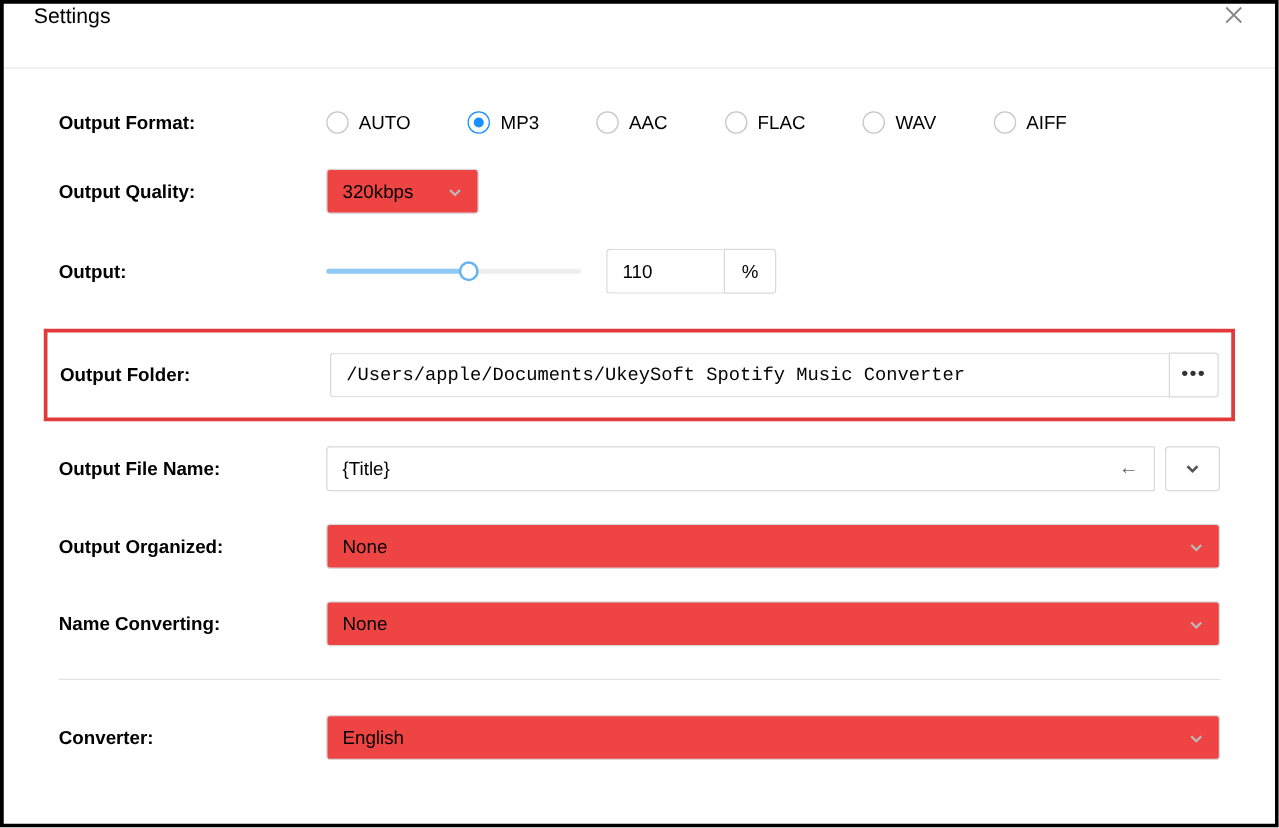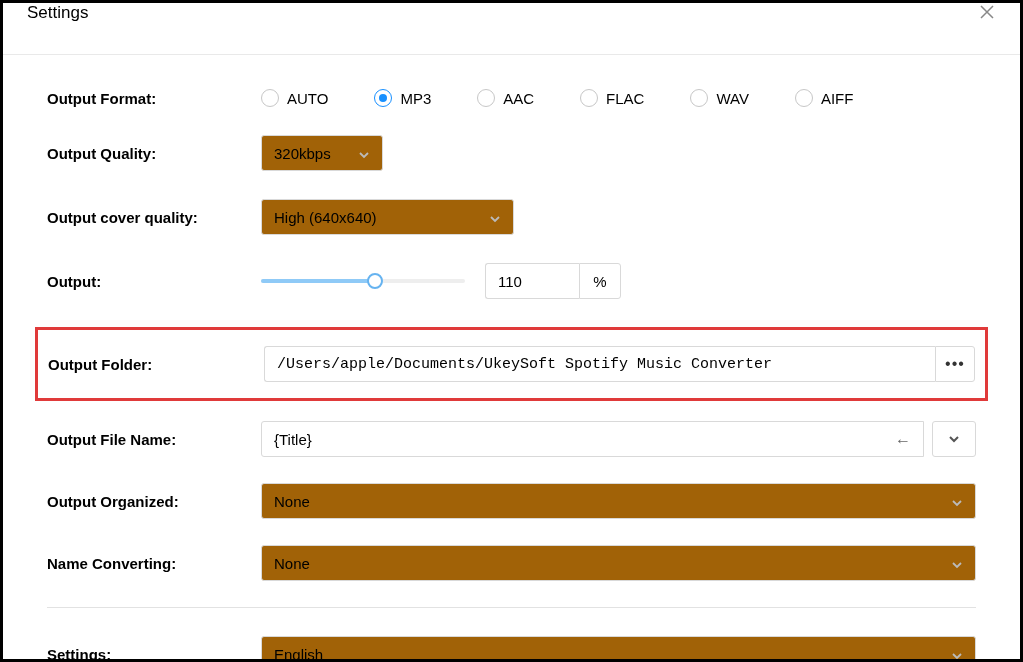--- a/index.html
+++ b/index.html
@@ -50,21 +50,21 @@
     width: 8px; height: 8px; border-radius: 50%; background: #1890ff; display: none;
   }
   .radio-item.selected .radio-inner { display: block; }
   .radio-label { font-size: 15px; }
 
   
   .select {
     height: 36px;
     border: 1px solid #d9d9d9;
     border-radius: 3px;
-    background: #a16207;
+    background: #ef4444;
     display: flex; align-items: center; justify-content: space-between;
     padding: 0 12px;
     font-size: 15px;
     cursor: pointer;
   }
   .chev { width: 12px; height: 12px; color: #bbb; }
   .chev svg { width: 12px; height: 12px; stroke: #bbb; stroke-width: 1.8; fill: none; }
 
   .select.sm { width: 122px; }
   .select.md { width: 253px; }
@@ -205,31 +205,20 @@
       <div class="controls">
         <div class="select sm">
           <span>320kbps</span>
           <span class="chev"><svg viewBox="0 0 12 12">
                 <path d="M2 4 L6 8 L10 4"></path>
               </svg></span>
         </div>
       </div>
     </div>
 
-    <div class="row">
-      <div class="label">Output cover quality:</div>
-      <div class="controls">
-        <div class="select md">
-          <span>High (640x640)</span>
-          <span class="chev"><svg viewBox="0 0 12 12">
-                <path d="M2 4 L6 8 L10 4"></path>
-              </svg></span>
-        </div>
-      </div>
-    </div>
 
     <div class="row">
       <div class="label">Output:</div>
       <div class="controls">
         <div class="slider-wrap">
           <div class="slider">
             <div class="track"></div>
             <div class="track-fill" id="track-fill" style="width: 56%;"></div>
             <div class="thumb" id="thumb" style="left: 56%;"></div>
           </div>
@@ -284,21 +273,21 @@
           <span class="chev"><svg viewBox="0 0 12 12">
                 <path d="M2 4 L6 8 L10 4"></path>
               </svg></span>
         </div>
       </div>
     </div>
 
     <div class="divider"></div>
 
     <div class="row" style="margin-bottom:0;">
-      <div class="label">Settings:</div>
+      <div class="label">Converter:</div>
       <div class="controls" style="width:100%;">
         <div class="select full">
           <span>English</span>
           <span class="chev"><svg viewBox="0 0 12 12">
                 <path d="M2 4 L6 8 L10 4"></path>
               </svg></span>
         </div>
       </div>
     </div>
 

